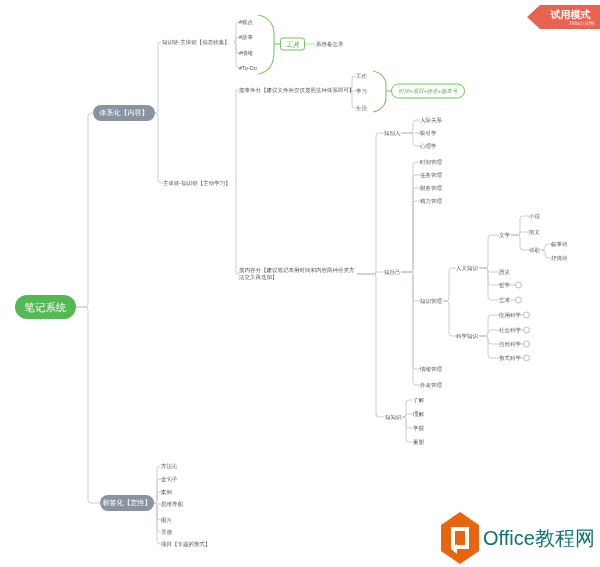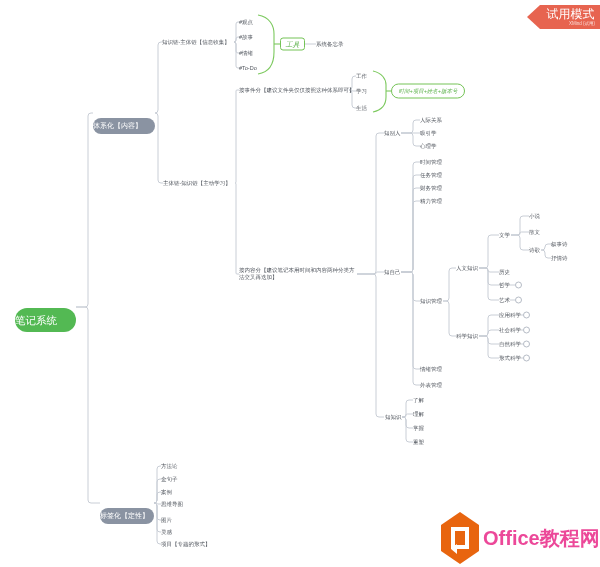--- a/index.html
+++ b/index.html
@@ -2,38 +2,38 @@
 <html><head>
 <meta charset="utf-8">
 <style>
   html,body{margin:0;padding:0;background:#fff;}
   #canvas{position:relative;width:600px;height:567px;background:#ffffff;overflow:hidden;
           font-family:"Liberation Sans",sans-serif;}
   #wires{position:absolute;left:0;top:0;width:600px;height:567px;}
   .t{position:absolute;transform:translateY(-50%);font-size:5.5px;line-height:1.25;
      color:#51565e;white-space:nowrap;}
   .t.wrap{white-space:normal;width:120px;}
-  .pill{position:absolute;transform:translateY(-50%);color:#fff;
-        box-sizing:border-box;overflow:hidden;margin-top:13px;}
+  .pill{position:absolute;transform:translateY(-50%);color:#fff;text-align:center;
+        box-sizing:border-box;overflow:hidden;}
   #root-node{left:15px;top:307px;width:61px;height:24px;line-height:24px;border-radius:12px;
         background:#53b953;font-size:10.5px;}
   .branch-pill{background:#8a93a2;border-radius:8px;height:16px;line-height:16px;font-size:7px;}
   .gbox{position:absolute;transform:translateY(-50%);border:1px solid #74c356;color:#5cb24a;
         font-style:italic;text-align:center;box-sizing:border-box;background:#fff;}
   #tool-box{left:280px;top:44px;width:25px;height:13px;line-height:11px;font-size:7px;border-radius:3px;}
   #naming-box{left:391px;top:91px;width:74px;height:15px;line-height:13px;font-size:5.5px;border-radius:8px;}
   .expander{position:absolute;transform:translateY(-50%);width:7px;height:7px;box-sizing:border-box;
         border:1px solid #b6bcc6;border-radius:50%;background:#fff;}
   #trial-badge{position:absolute;top:5px;right:0;width:73px;height:24px;background:#e76450;
         clip-path:polygon(0 50%,13px 0,100% 0,100% 100%,13px 100%);color:#fff;box-sizing:border-box;
         padding-left:14px;text-align:center;}
-  .badge-title{font-size:12px;font-weight:normal;line-height:13px;margin-top:3px;}
+  .badge-title{font-size:10px;font-weight:bold;line-height:13px;margin-top:3px;}
   .badge-sub{font-size:4.5px;line-height:5px;color:rgba(255,255,255,.75);text-align:right;padding-right:5px;}
   #watermark{position:absolute;left:441px;top:512px;display:flex;align-items:center;gap:4px;}
-  .wm-title{font-size:20px;font-weight:bold;color:#ec4899;line-height:22px;white-space:nowrap;text-align:center;}
+  .wm-title{font-size:20px;font-weight:normal;color:#0f766e;line-height:22px;white-space:nowrap;text-align:center;}
   .wm-url{font-size:12.5px;font-weight:bold;color:#e8650f;line-height:14px;white-space:nowrap;}
 </style>
 </head>
 <body>
 
 <div id="canvas">
   <svg id="wires">
       <path d="M76,307L85,307Q88,307 88,304L88,116Q88,113 91,113L93,113" fill="none" stroke="#c9ced6" stroke-width="1"></path>
       <path d="M76,307L85,307Q88,307 88,310L88,500Q88,503 91,503L100,503" fill="none" stroke="#c9ced6" stroke-width="1"></path>
       <path d="M155,113L155,113Q158,113 158,110L158,45Q158,42 161,42L162,42" fill="none" stroke="#c9ced6" stroke-width="1"></path>

